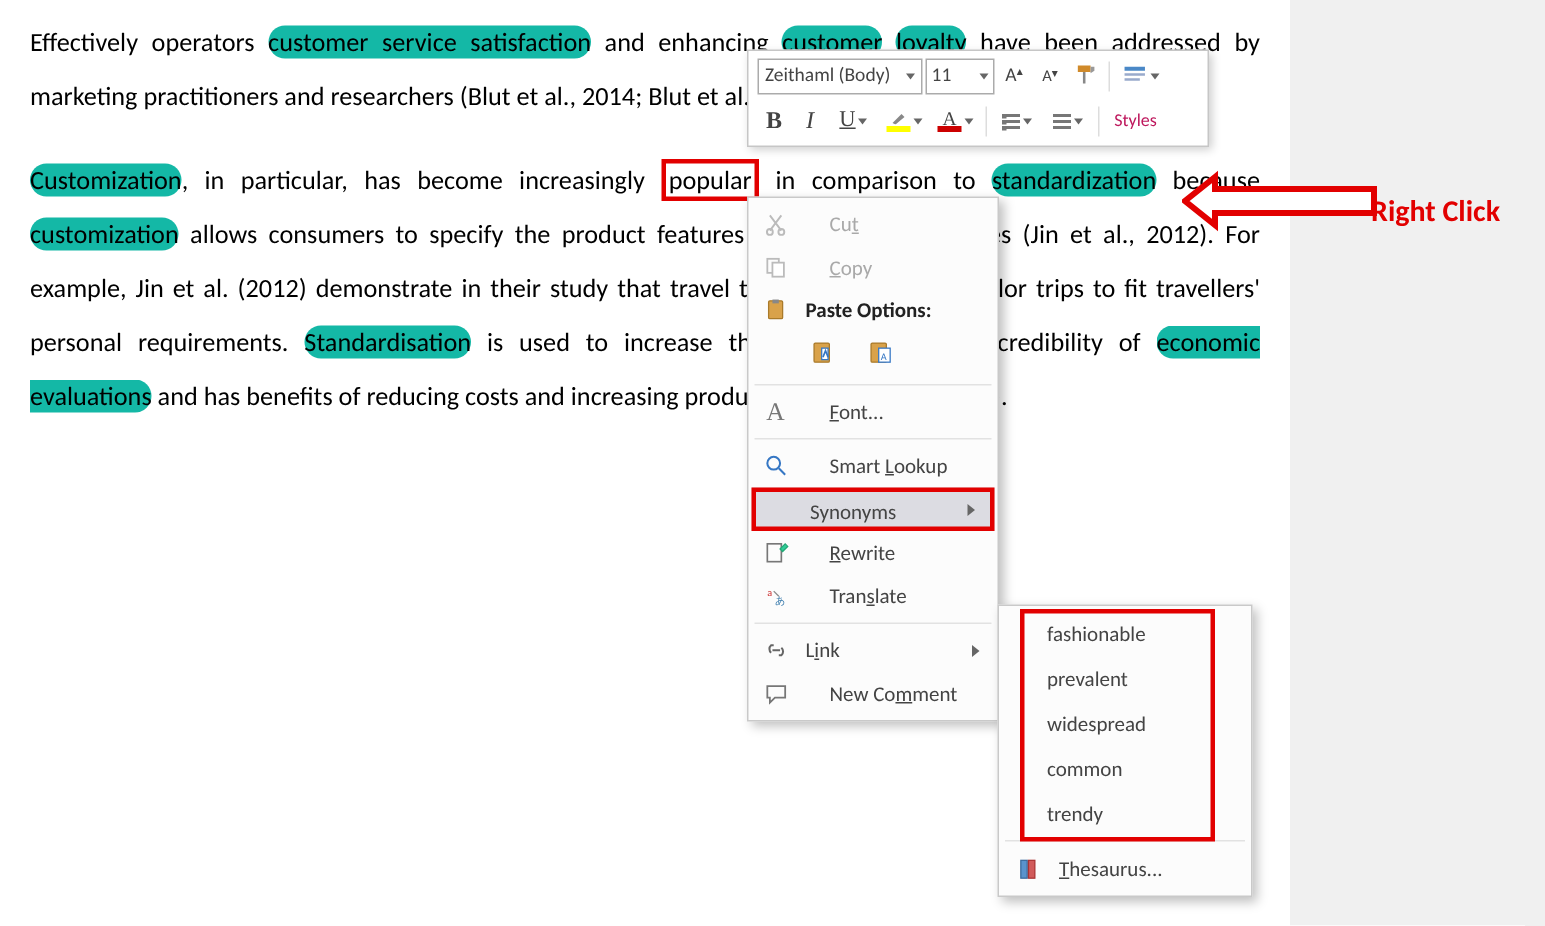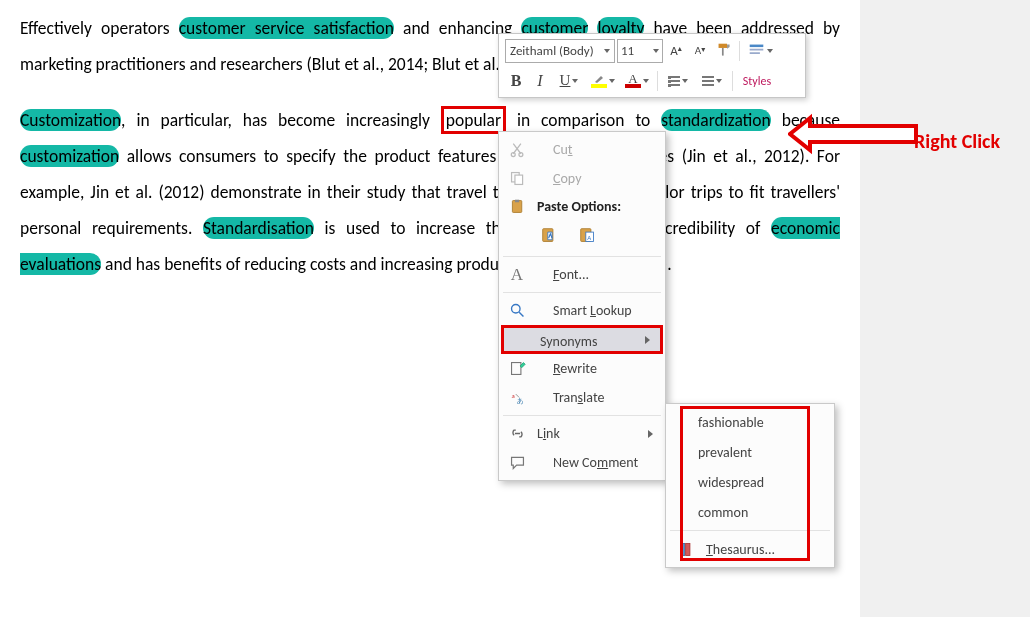--- a/index.html
+++ b/index.html
@@ -410,20 +410,21 @@
     </span>
     <span class="lbl">New Co<u>m</u>ment</span>
   </div>
 </div>
 
 <div class="sub-menu">
   <div class="sm-item">fashionable</div>
   <div class="sm-item">prevalent</div>
   <div class="sm-item">widespread</div>
   <div class="sm-item">common</div>
+  <div class="sm-item">trendy</div>
   <div class="sm-sep"></div>
   <div class="sm-thes">
     <span class="cm-icon">
       <svg class="svg-ico" viewBox="0 0 20 20">
           <rect x="3" y="3" width="5" height="14" fill="#5a93cc" stroke="#3a6a9c"></rect>
           <rect x="9" y="3" width="5" height="14" fill="#d15a5a" stroke="#a33"></rect>
         </svg>
     </span>
     <span><u>T</u>hesaurus...</span>
   </div>

